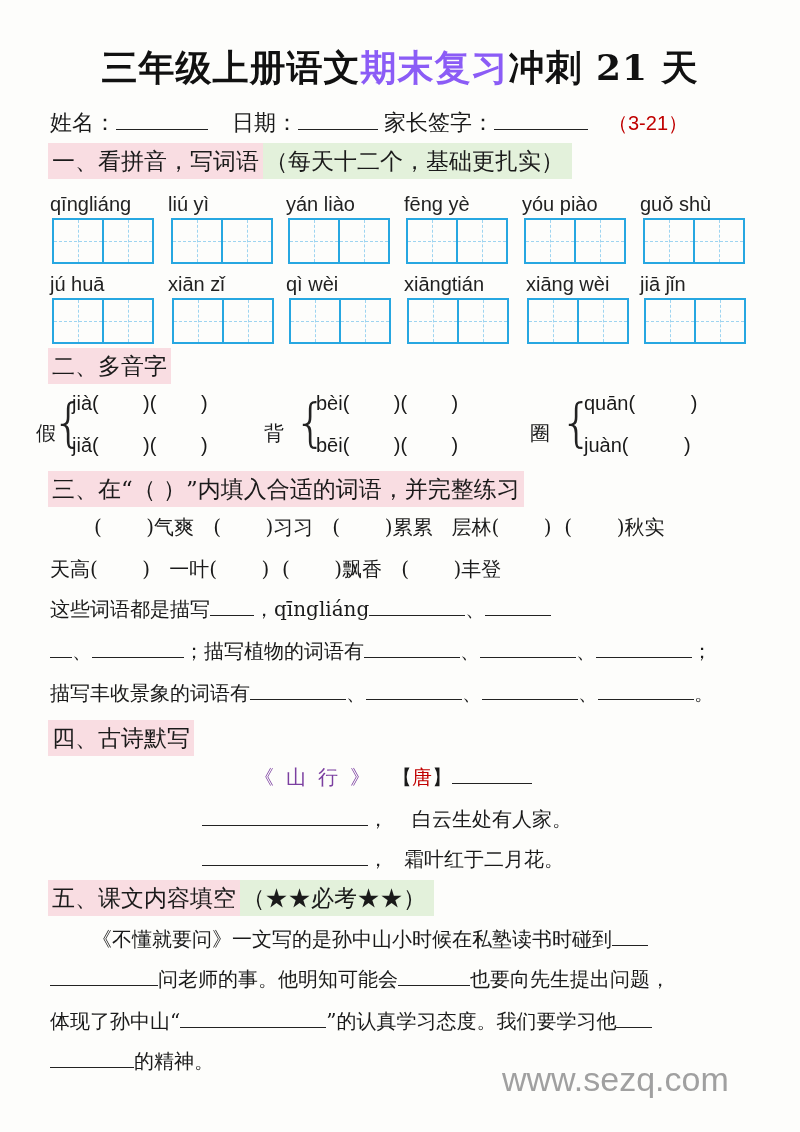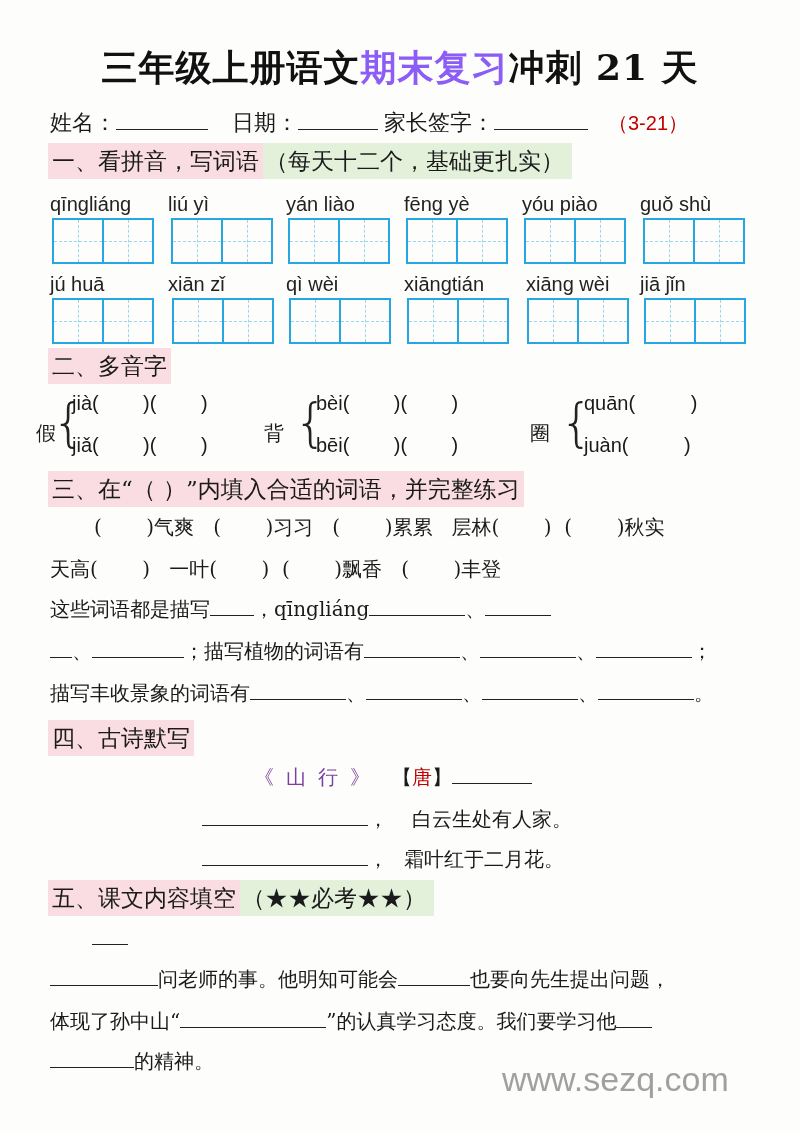--- a/index.html
+++ b/index.html
@@ -170,21 +170,21 @@
 <div class="abs line" style="left:202px;top:846px;">
   <span class="blank" style="width:166px;"></span><span>，</span><span style="margin-left:16px;">霜叶红于二月花。</span>
 </div>
 
 <div class="abs sec" style="left:48px;top:880px;">
   <span class="pink">五、课文内容填空</span>
     <span class="green">（★★必考★★）</span>
 </div>
 
 <div class="abs line" style="left:92px;top:926px;">
-  <span class="blank" style="width:36px;"></span>
+  <span>《不懂就要问》一文写的是孙中山小时候在私塾读书时碰到</span><span class="blank" style="width:36px;"></span>
 </div>
 <div class="abs line" style="left:50px;top:966px;">
   <span class="blank" style="width:108px;"></span><span>问老师的事。他明知可能会</span><span class="blank" style="width:72px;"></span><span>也要向先生提出问题，</span>
 </div>
 <div class="abs line" style="left:50px;top:1008px;">
   <span>体现了孙中山“</span><span class="blank" style="width:146px;"></span><span>”的认真学习态度。我们要学习他</span><span class="blank" style="width:36px;"></span>
 </div>
 <div class="abs line" style="left:50px;top:1048px;">
   <span class="blank" style="width:84px;"></span><span>的精神。</span>
 </div>

